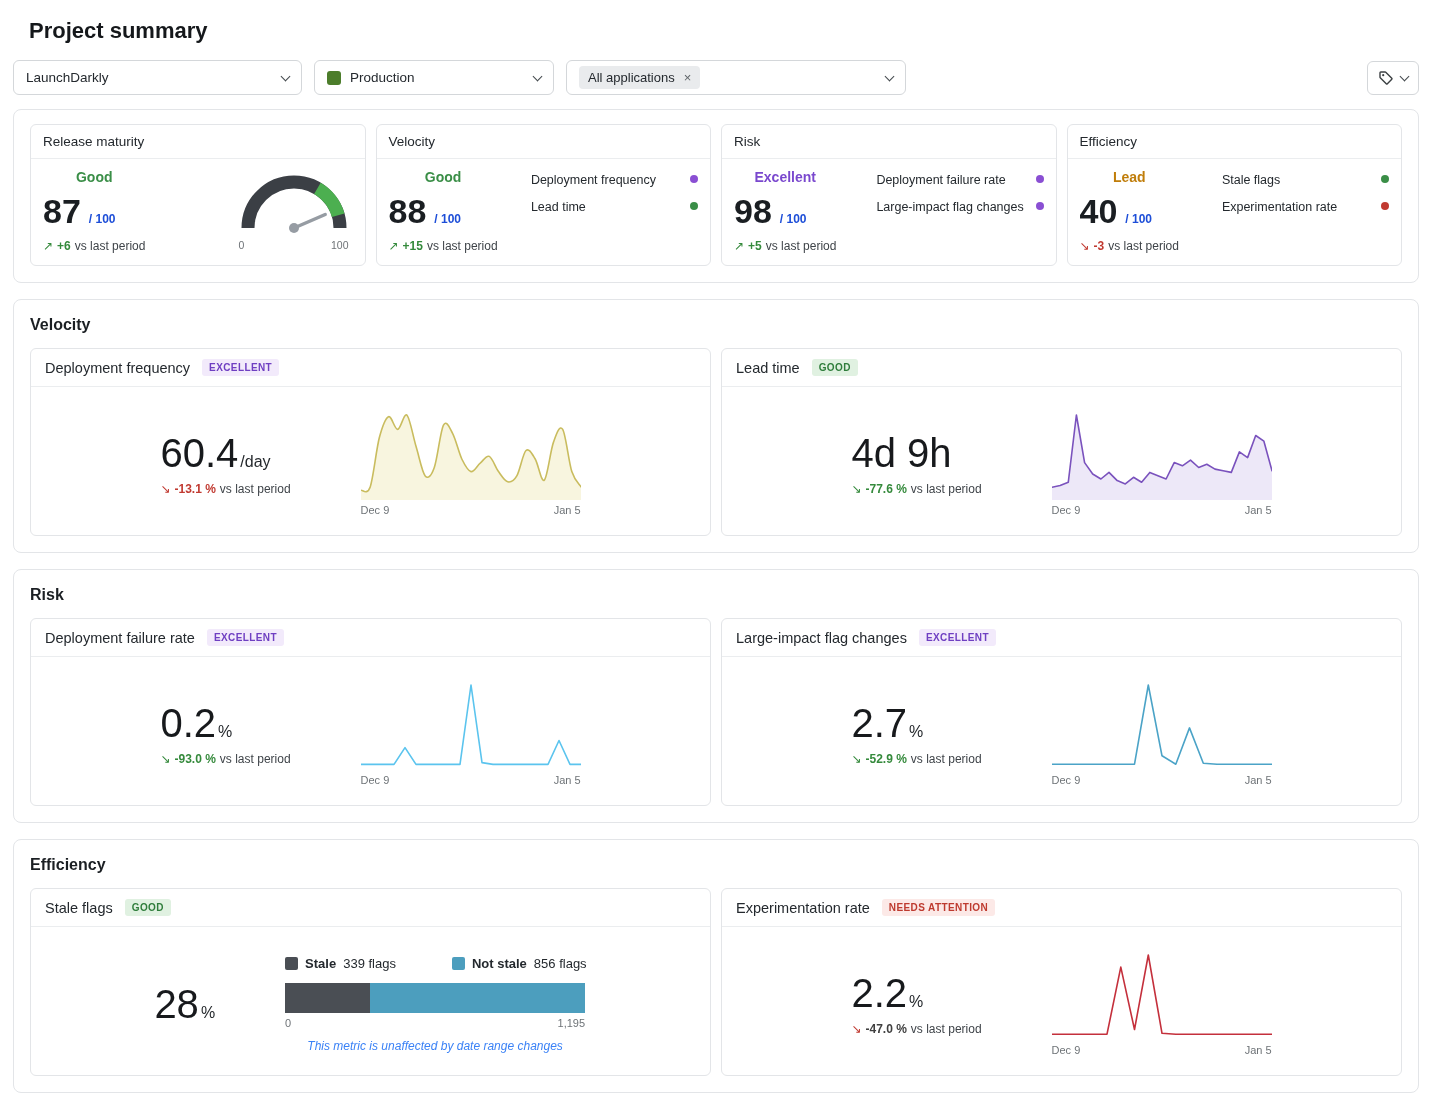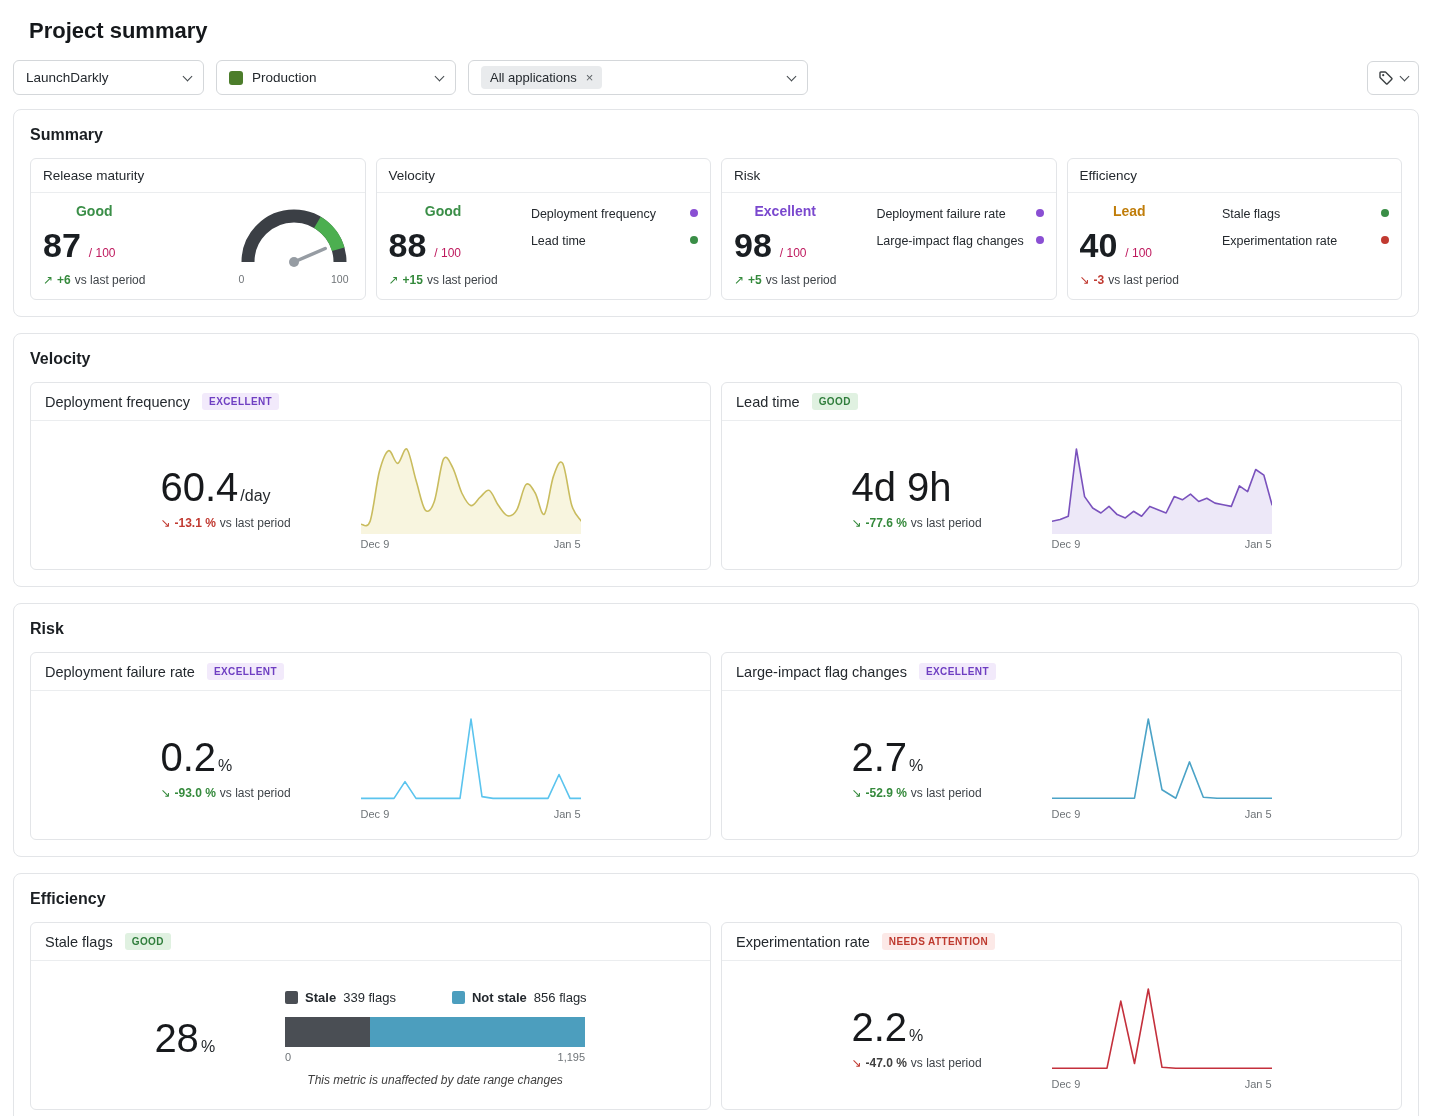--- a/index.html
+++ b/index.html
@@ -2,42 +2,42 @@
 <html><head>
 <meta charset="utf-8">
 <style>
   *{box-sizing:border-box;}
   body{margin:0;background:#fff;font-family:"Liberation Sans",sans-serif;color:#24292E;}
   .page{width:1432px;padding:10px 13px 24px;}
   .page-title{font-size:22px;font-weight:700;margin:8px 16px 16px;color:#15181B;}
 
   .filter-row{display:flex;gap:12px;align-items:center;margin-bottom:14px;}
   .select{display:flex;align-items:center;gap:9px;height:35px;padding:0 12px;border:1px solid #D4D7DA;border-radius:6px;font-size:13.5px;background:#fff;cursor:pointer;}
-  .project-select{width:191px;}
+  .project-select{width:289px;}
   .env-select{width:240px;}
   .app-select{width:340px;}
   .chev{width:7px;height:7px;border-right:1.6px solid #43484D;border-bottom:1.6px solid #43484D;transform:rotate(45deg);margin-left:auto;margin-top:-3px;flex:none;}
   .env-swatch{width:14px;height:14px;border-radius:3px;flex:none;}
   .chip{display:inline-flex;align-items:center;gap:9px;background:#E9EBED;border-radius:4px;padding:4px 9px;font-size:13px;color:#24292E;}
   .chip-x{color:#5F6468;font-size:13px;cursor:pointer;line-height:1;}
   .tag-btn{margin-left:auto;display:flex;align-items:center;gap:7px;height:34px;padding:0 10px;border:1px solid #D4D7DA;border-radius:6px;cursor:pointer;background:#fff;}
   .tag-btn .chev{margin-left:0;}
 
   .section{border:1px solid #E3E5E8;border-radius:8px;padding:14px 16px 16px;margin-bottom:16px;background:#fff;}
   .section-title{font-size:16px;font-weight:700;margin:2px 0 14px;color:#1B1F23;}
 
   .summary-grid{display:flex;gap:10px;}
   .sum-card{flex:1;border:1px solid #E3E5E8;border-radius:6px;background:#fff;min-width:0;text-align:center;}
   .card-header{padding:9px 12px;border-bottom:1px solid #EBEDEF;font-size:13.5px;color:#24292E;display:flex;align-items:center;gap:10px;}
   .sum-body{display:flex;justify-content:space-between;gap:8px;padding:10px 12px 12px;min-height:106px;}
   .sum-left{display:flex;flex-direction:column;justify-content:space-between;}
   .rating{font-size:14px;font-weight:700;}
   .score-row{display:flex;align-items:baseline;gap:8px;}
   .score{font-size:34px;font-weight:700;color:#1A1E22;line-height:1.05;}
-  .score-max{font-size:12px;color:#be185d;}
+  .score-max{font-size:12px;color:#1d4ed8;font-weight:bold;}
   .delta{display:flex;align-items:center;gap:4px;font-size:12px;color:#3F4449;white-space:nowrap;}
   .delta-value{font-weight:700;}
   .sum-metrics{display:flex;flex-direction:column;gap:11px;width:54%;padding-top:3px;}
   .sum-metric{display:flex;justify-content:space-between;gap:8px;font-size:12.5px;color:#24292E;line-height:1.3;}
   .dot{width:8px;height:8px;border-radius:50%;flex:none;margin-top:3px;}
   .gauge-wrap{display:flex;flex-direction:column;align-items:center;margin-top:2px;}
   .gauge-labels{display:flex;justify-content:space-between;width:110px;font-size:10.5px;color:#6E7377;}
 
   .two-col{display:flex;gap:10px;}
   .metric-card{flex:1;border:1px solid #E3E5E8;border-radius:6px;background:#fff;min-width:0;}
@@ -56,21 +56,21 @@
   .stacked-block{display:flex;flex-direction:column;}
   .legend-row{display:flex;gap:56px;margin-bottom:12px;}
   .legend-item{display:flex;align-items:center;gap:7px;font-size:13px;}
   .legend-swatch{width:13px;height:13px;border-radius:2px;flex:none;}
   .legend-label{font-weight:700;}
   .legend-count{color:#24292E;}
   .stacked-bar{display:flex;width:300px;height:30px;overflow:hidden;}
   .bar-seg{height:100%;}
   .bar-seg-rest{flex:1;}
   .bar-axis{width:300px;}
-  .bar-note{font-style:italic;font-size:12px;color:#404040;margin-top:10px;text-align:center;width:300px;}
+  .bar-note{font-style:italic;font-size:12px;color:#3b82f6;margin-top:10px;text-align:center;width:300px;}
 </style>
 </head>
 <body>
 
 <div class="page">
 
   <h1 class="page-title">Project summary</h1>
 
   <div class="filter-row">
     <div class="select project-select">
@@ -92,21 +92,20 @@
     <div class="tag-btn">
       <svg width="16" height="16" viewBox="0 0 16 16" fill="none" stroke="#3C4043" stroke-width="1.4">
         <path d="M2 2.8C2 2.36 2.36 2 2.8 2h4.4c.2 0 .4.08.57.23l6 6c.31.31.31.82 0 1.13l-4.4 4.4c-.31.31-.82.31-1.13 0l-6-6C2.08 7.6 2 7.4 2 7.2Z"></path>
         <circle cx="5.2" cy="5.2" r="1.1" fill="#3C4043" stroke="none"></circle>
       </svg>
       <span class="chev"></span>
     </div>
   </div>
 
   <div class="section">
-    <div class="section-title">Summary</div>
     <div class="summary-grid">
 
       <div class="sum-card">
         <div class="card-header">Release maturity</div>
         <div class="sum-body">
           <div class="sum-left">
             <div class="rating" style="color: rgb(58, 142, 71);">Good</div>
             <div class="score-row">
               <span class="score">87</span>
               <span class="score-max">/ 100</span>

